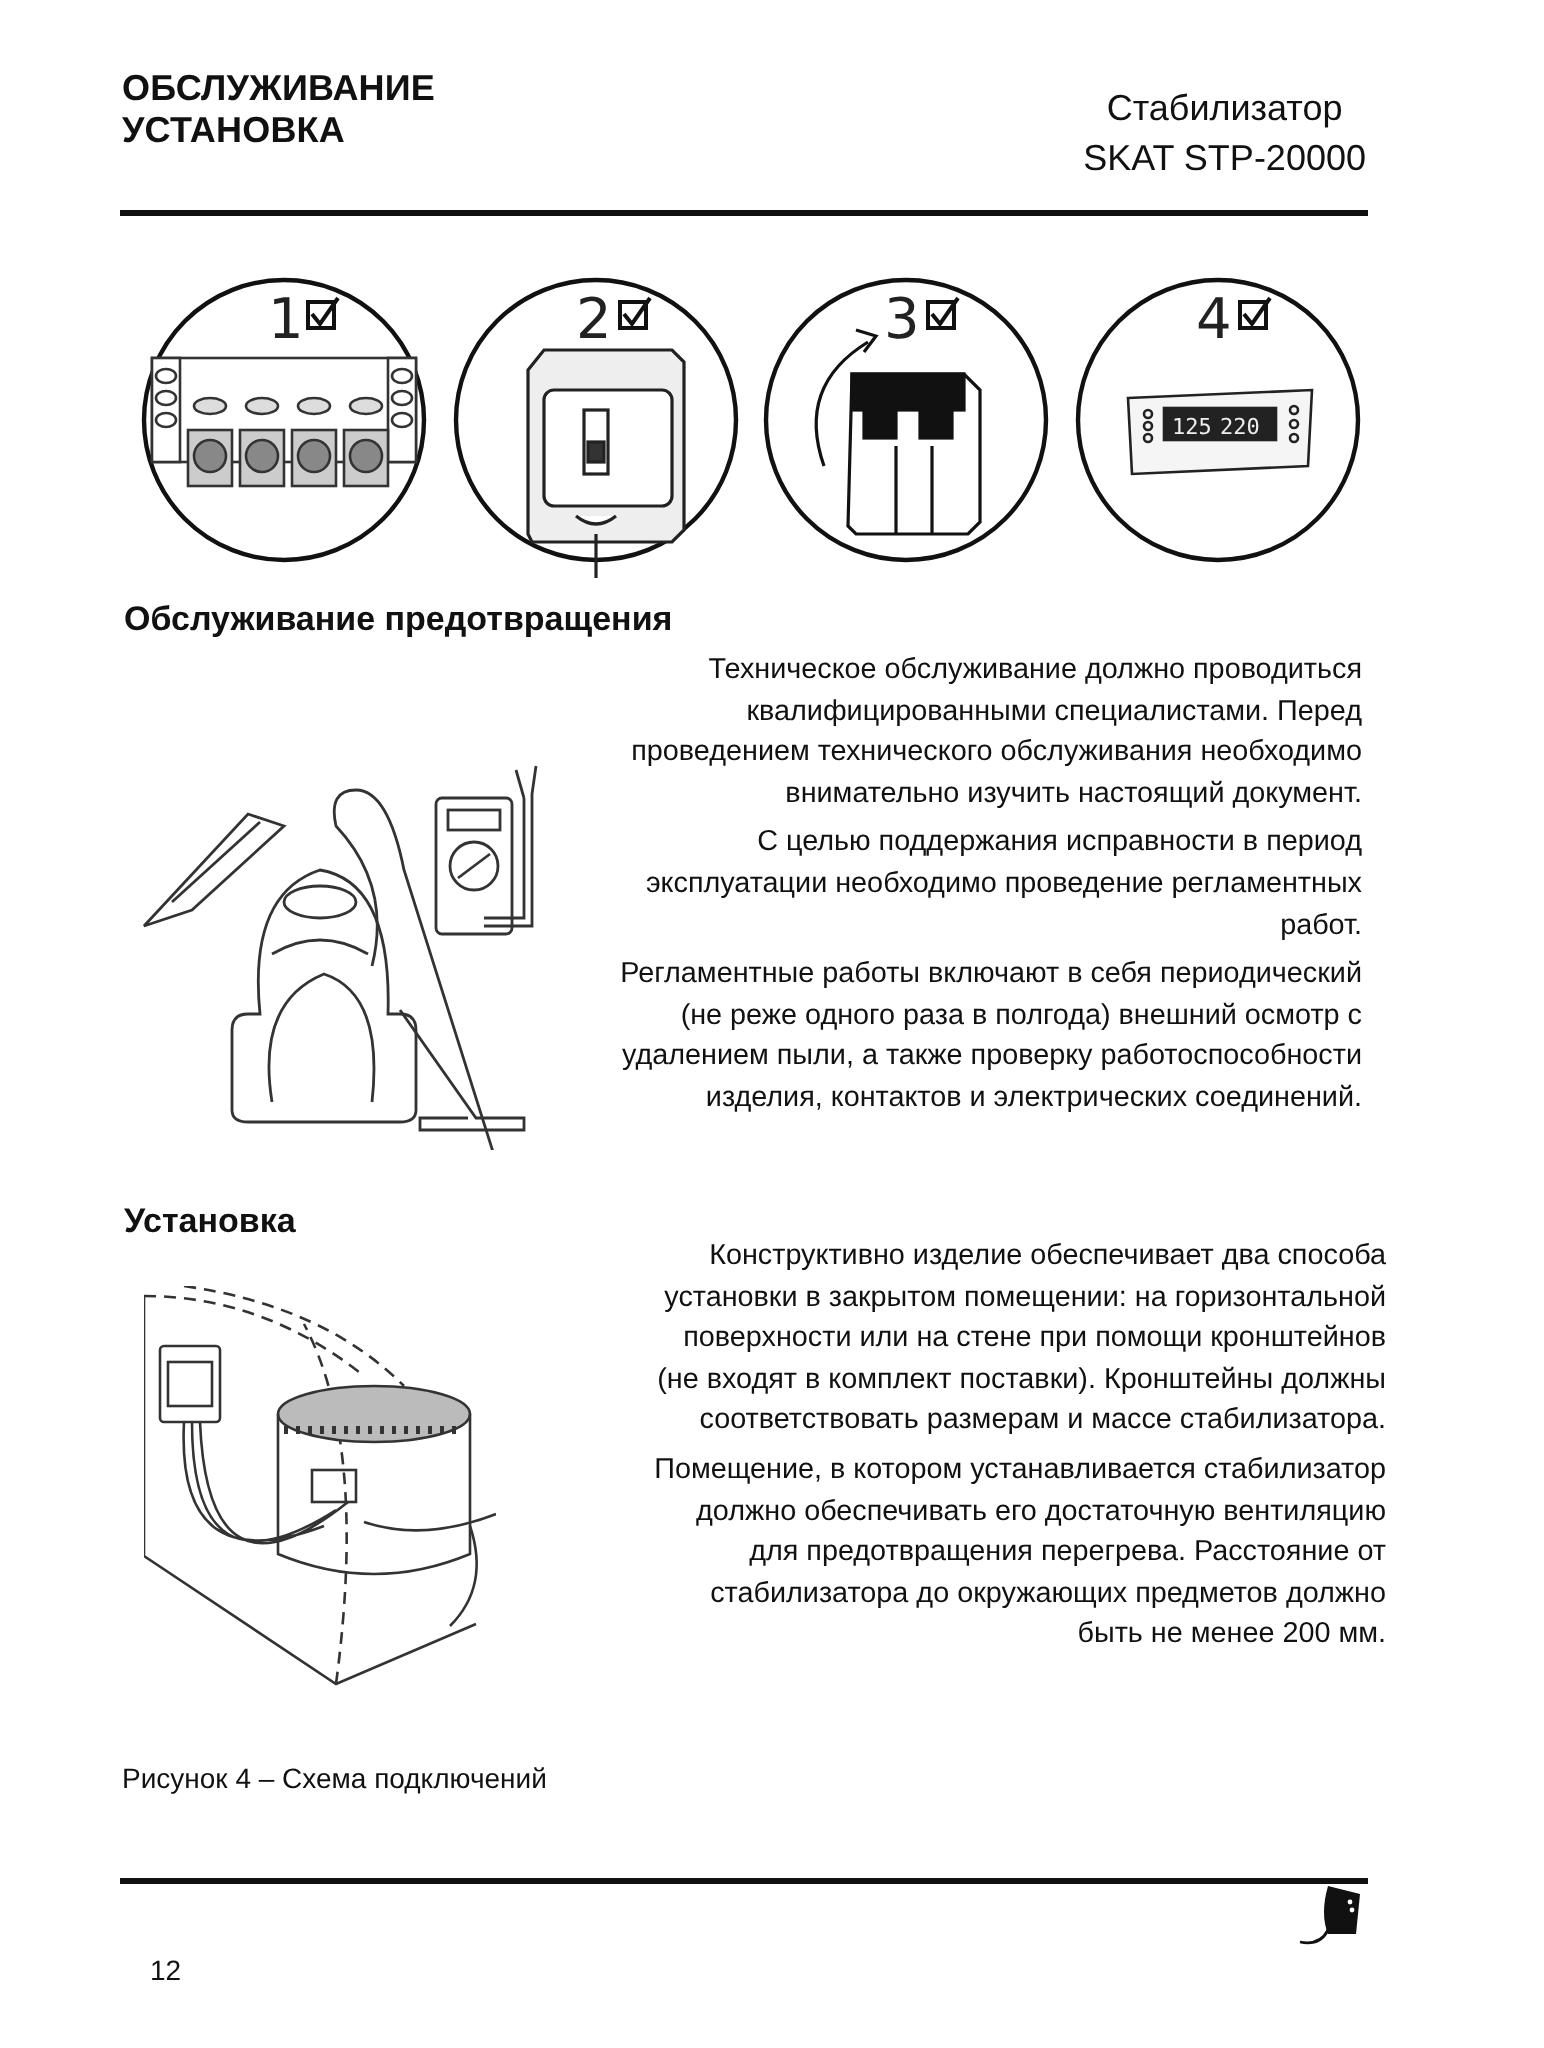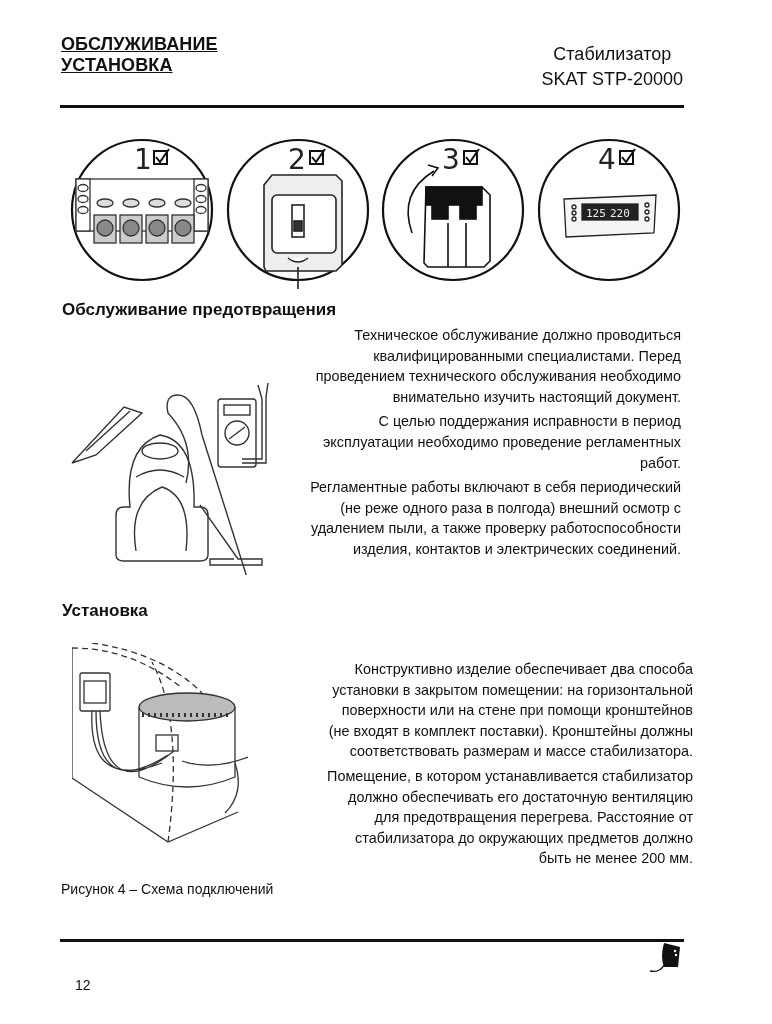--- a/index.html
+++ b/index.html
@@ -1,20 +1,20 @@
 <!DOCTYPE html>
 <html><head>
 <meta charset="utf-8">
 <style>
   html, body { margin:0; padding:0; background:#ffffff; }
   body { width:772px; height:1024px; position:relative; overflow:hidden;
          font-family:"Liberation Sans", sans-serif; color:#111; }
   .abs { position:absolute; }
   .hdr-left { left:61px; top:34px; font-weight:bold; font-size:18px; line-height:21px; letter-spacing:0.1px; }
-  .hdr-left div { white-space:nowrap;text-decoration:underline; }
+  .hdr-left div { white-space:nowrap; }
   .hdr-right { right:89px; top:42px; text-align:center; font-size:18px; line-height:25px; }
   .rule { left:60px; width:624px; height:3px; background:#111; }
   .sec-title { font-weight:bold; font-size:17px; line-height:20px; }
   .para { font-size:14.4px; line-height:20.6px;text-align:right; }
   .para p { margin:0 0 4px 0; }
   .caption { font-size:14px; }
   .pagenum { font-size:14px; }
   svg { display:block; }
 </style>
 </head>
@@ -174,21 +174,21 @@
     <path d="M70 72 l90 0" stroke-dasharray="2 4" stroke-width="4"></path>
     <rect x="84" y="92" width="22" height="16"></rect>
 
     <path d="M20 68 q-4 80 70 52 M24 68 q0 90 72 44 M28 68 q4 96 74 40"></path>
     <path d="M110 118 q30 10 66 -4"></path>
     <path d="M163 120 q10 30 -10 50"></path>
   </g>
 </svg>
 </div>
 
-<div class="abs para" style="left:323px; top:659px; width:370px;">
+<div class="abs para" style="left:323px; top:618px; width:370px;">
   <p>Конструктивно изделие обеспечивает два способа установки в закрытом помещении: на горизонтальной поверхности или на стене при помощи кронштейнов (не входят в комплект поставки). Кронштейны должны соответствовать размерам и массе стабилизатора.</p>
   <p>Помещение, в котором устанавливается стабилизатор должно обеспечивать его достаточную вентиляцию для предотвращения перегрева. Расстояние от стабилизатора до окружающих предметов должно быть не менее 200 мм.</p>
 </div>
 
 <div class="abs caption" style="left:61px; top:881px;">Рисунок 4 – Схема подключений</div>
 
 <div class="abs rule" style="top:939px;"></div>
 <div class="abs pagenum" style="left:75px; top:955px;margin-top:22px;">12</div>
 <div class="abs" style="left:648px; top:941px;">
 <svg width="36" height="34" viewBox="0 0 36 34" xmlns="http://www.w3.org/2000/svg">

